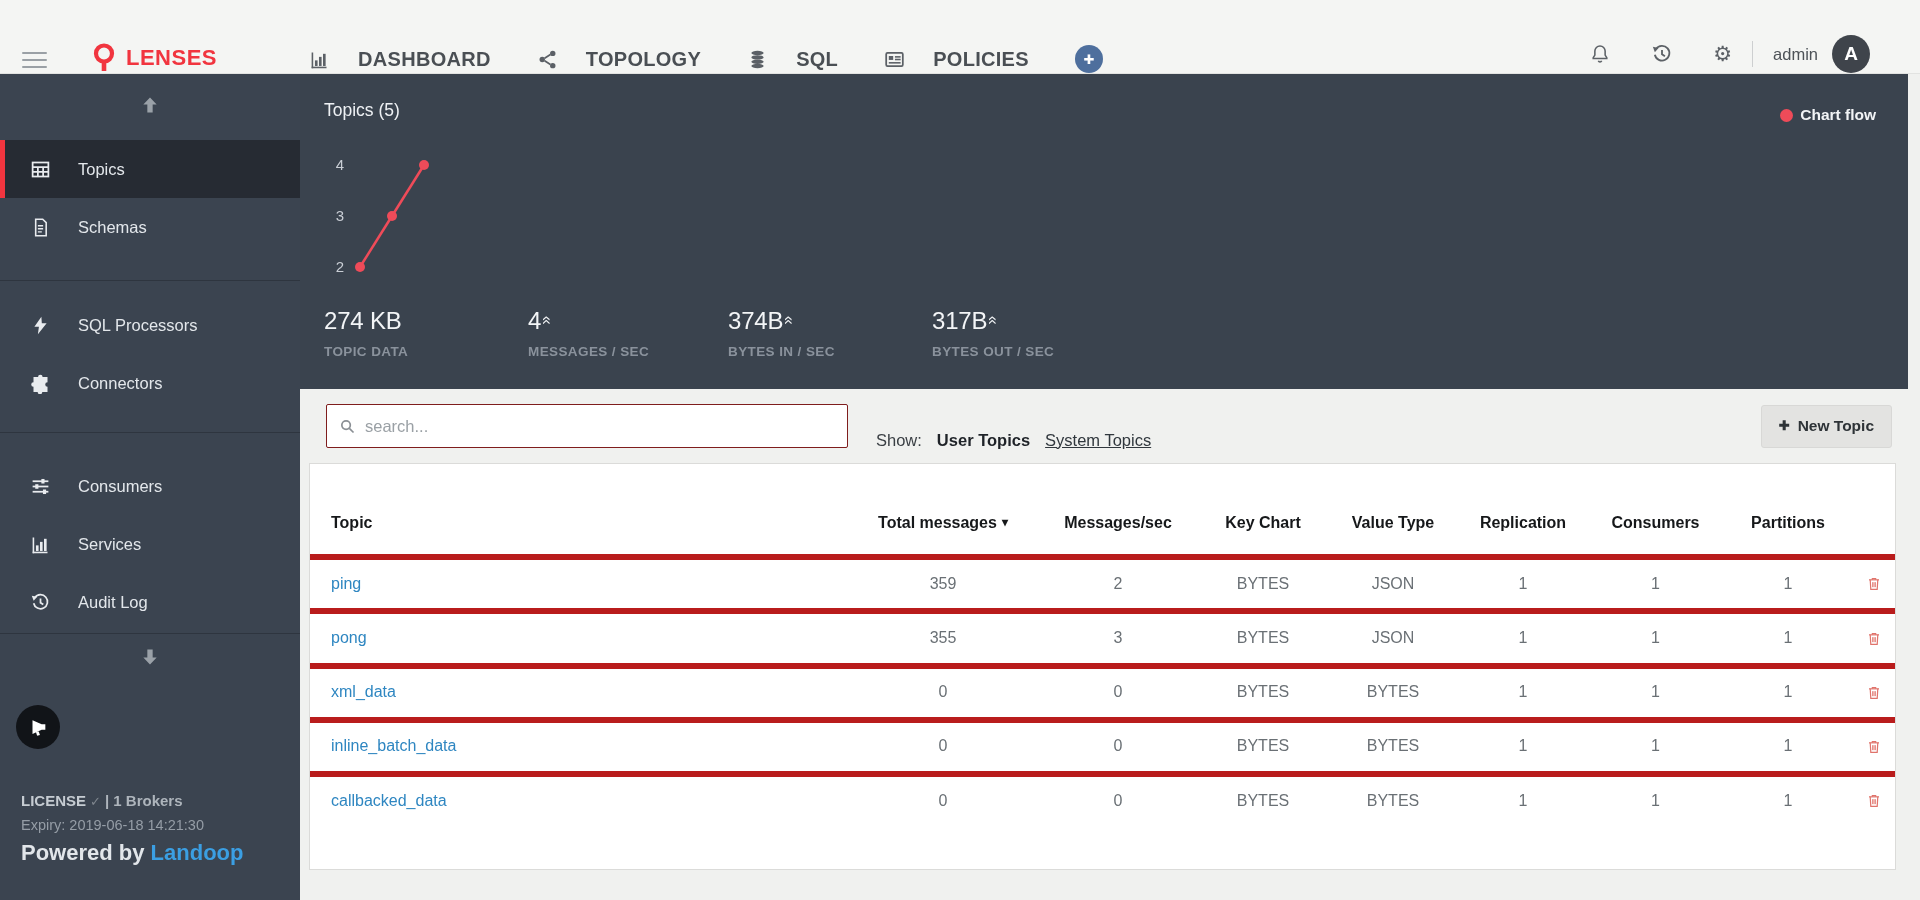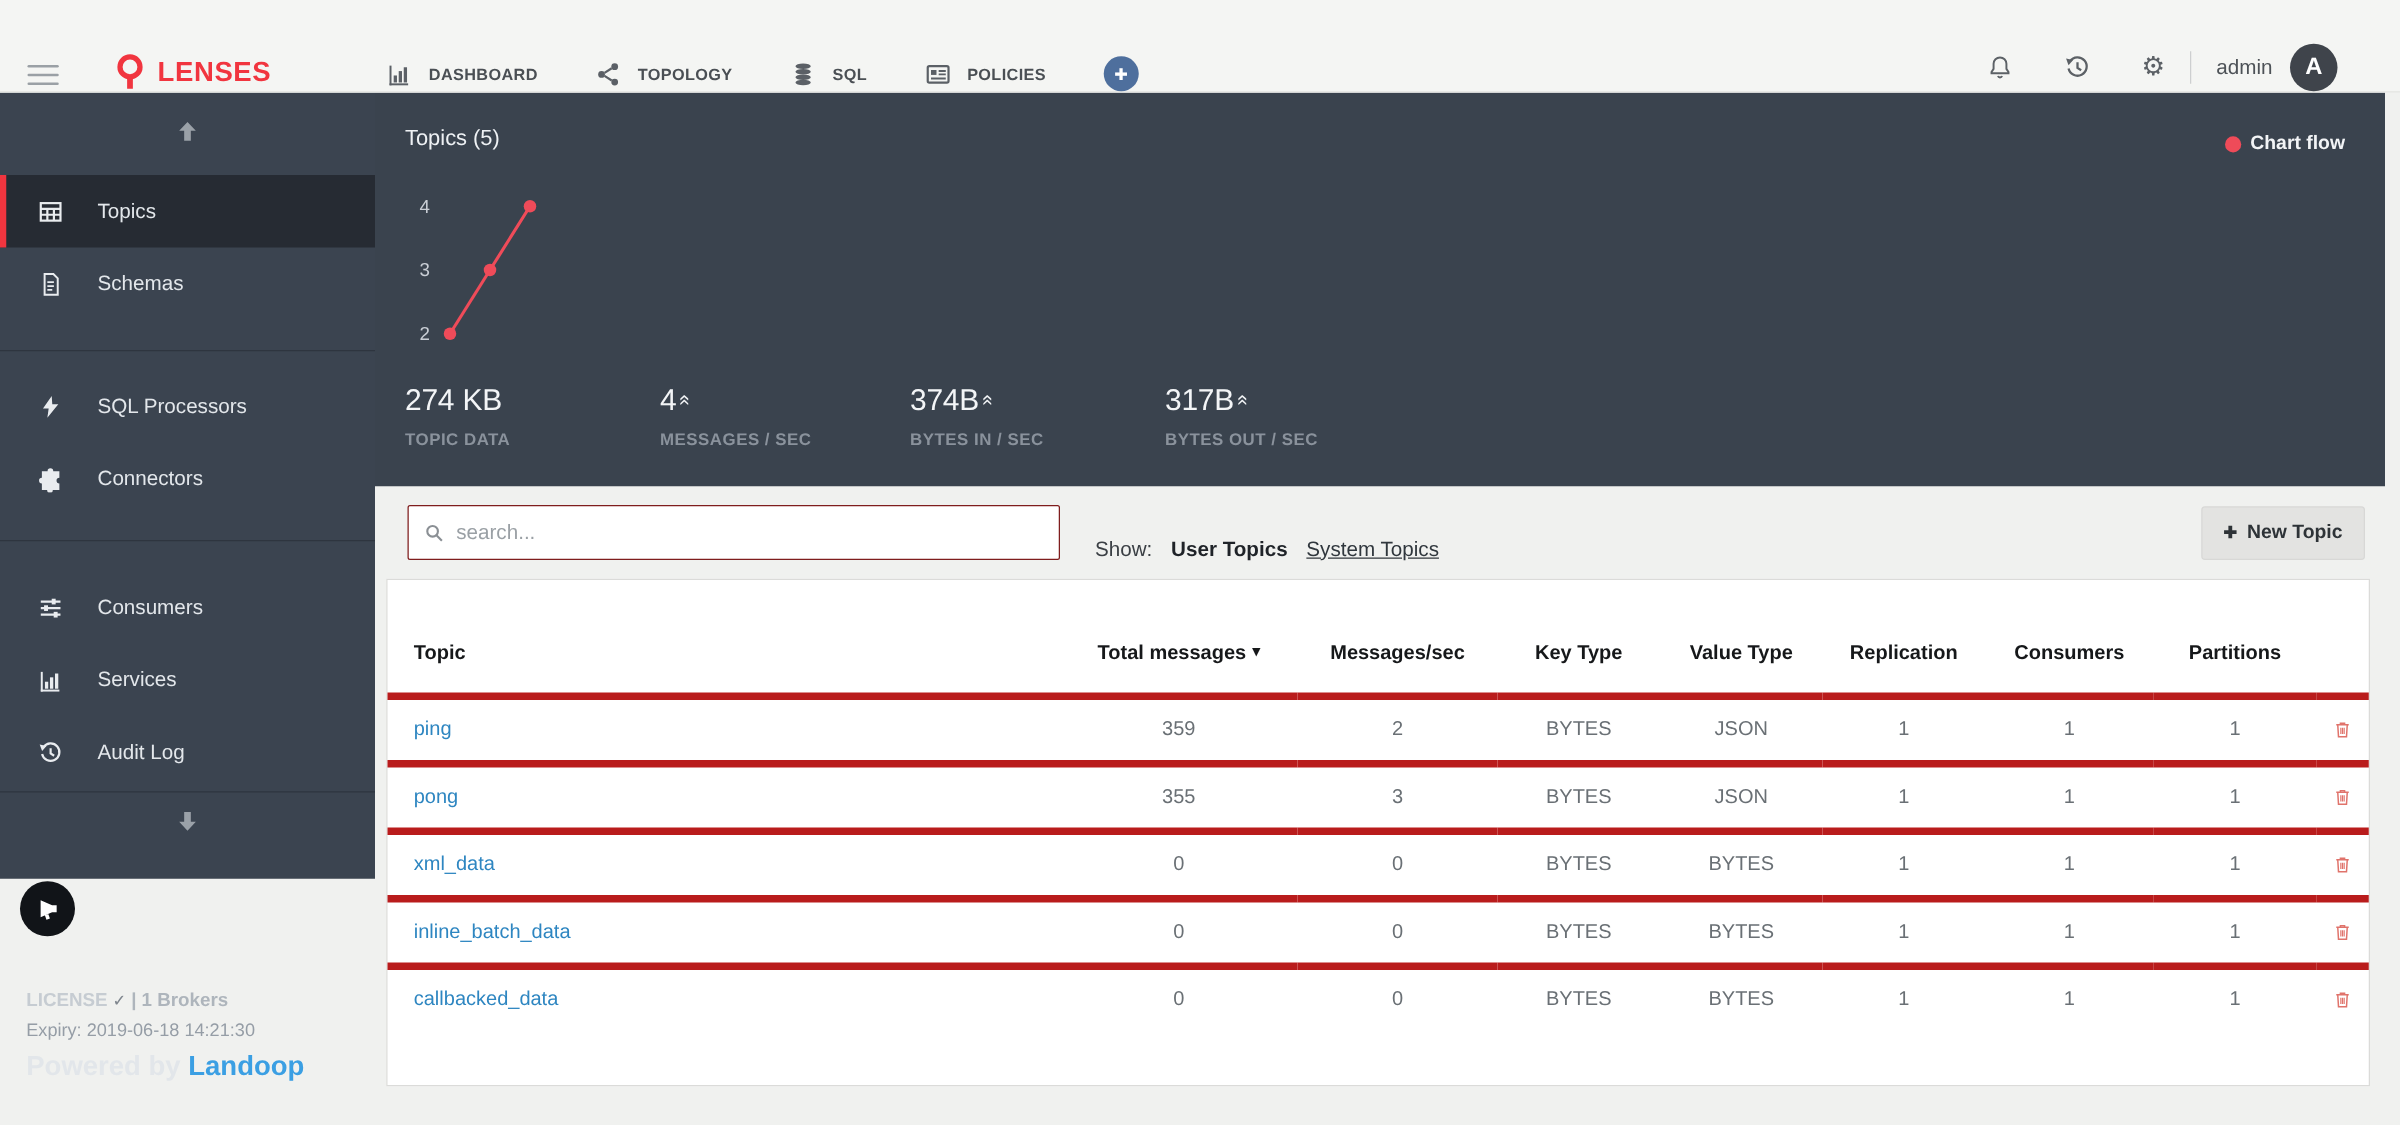--- a/index.html
+++ b/index.html
@@ -16,33 +16,33 @@
   .navbar {
     position:absolute; top:0; left:0; width:1920px; height:74px;
     background:#f4f5f3; border-bottom:1px solid #e2e3e1;
     display:flex; align-items:flex-end; z-index:10;
   }
   .hamburger { margin-left:22px; width:25px; cursor:pointer; }
   .hamburger span { display:block; height:2px; background:#9aa0a5; margin:5px 0; border-radius:1px; }
   .brand { display:flex; align-items:center; margin-left:44px; gap:9px; cursor:pointer; }
   .brand-text { color:#f1353f; font-size:22px; font-weight:bold; letter-spacing:.5px; }
   .nav-items { display:flex; align-items:center; margin-left:92px; gap:46px; }
-  .nav-item { display:flex; align-items:center; gap:13px; color:#4a4f54; font-size:13px; font-weight:bold; letter-spacing:.3px; cursor:pointer; }
+  .nav-item { display:flex; align-items:center; gap:28px; color:#4a4f54; font-size:20px; font-weight:bold; letter-spacing:.3px; cursor:pointer; }
   .nav-item svg { width:21px; height:21px; color:#5b6066; }
   .add-btn { width:28px; height:28px; border-radius:50%; background:#4e6f9d; color:#fff; display:flex; align-items:center; justify-content:center; font-size:13px; cursor:pointer; }
   .nav-right { margin-left:auto; display:flex; align-items:center; padding-right:50px; }
   .nav-icon { width:22px; height:22px; color:#5c6166; cursor:pointer; }
   .nav-right .gap { width:40px; }
   .gear-glyph { font-size:21px; color:#5c6166; line-height:22px; cursor:pointer; }
   .nav-divider { width:1px; height:26px; background:#cdcfd0; margin:0 20px; }
   .admin-name { font-size:16.5px; color:#4d5257; cursor:pointer; }
   .avatar { width:38px; height:38px; margin-left:14px; border-radius:50%; background:#3f444b; color:#fff; font-weight:bold; font-size:19px; display:flex; align-items:center; justify-content:center; cursor:pointer; }
 
   
-  .sidebar { position:absolute; top:74px; left:0; width:300px; height:629px; background:#3b4450; }
+  .sidebar { position:absolute; top:74px; left:0; width:300px; height:826px; background:#3b4450; }
   .side-arrow { height:30px; margin-top:16px; display:flex; justify-content:center; align-items:center; color:#9aa1a8; cursor:pointer; }
   .side-arrow svg { width:20px; height:20px; }
   .side-item { height:58px; display:flex; align-items:center; padding-left:30px; gap:27px; color:#e3e7eb; font-size:16.5px; cursor:pointer; position:relative; }
   .side-item svg { width:21px; height:21px; color:#e9ecef; flex:none; }
   .side-item.active { background:#262b33; }
   .side-item.active::before { content:''; position:absolute; left:0; top:0; bottom:0; width:5px; background:#f1353f; }
   .mt20 { margin-top:20px; } .mt16 { margin-top:15px; } .mt24 { margin-top:24px; }
   .side-divider { border-top:1px solid #2e353f; }
   .div1 { margin-top:24px; } .div2 { margin-top:20px; } .div3 { margin-top:2px; }
   .side-arrow.down { margin-top:8px; }
@@ -366,21 +366,21 @@
             <col style="width:130px">
             <col style="width:135px">
             <col style="width:130px">
             <col style="width:42px">
         </colgroup>
         <thead>
           <tr>
             <th class="col-topic">Topic</th>
             <th><span>Total messages</span><span class="caret">▾</span></th>
             <th>Messages/sec</th>
-            <th>Key Type</th>
+            <th>Key Chart</th>
             <th>Value Type</th>
             <th>Replication</th>
             <th>Consumers</th>
             <th>Partitions</th>
             <th></th>
           </tr>
         </thead>
         <tbody>
             <tr>
               <td class="td-topic"><a>ping</a></td>

